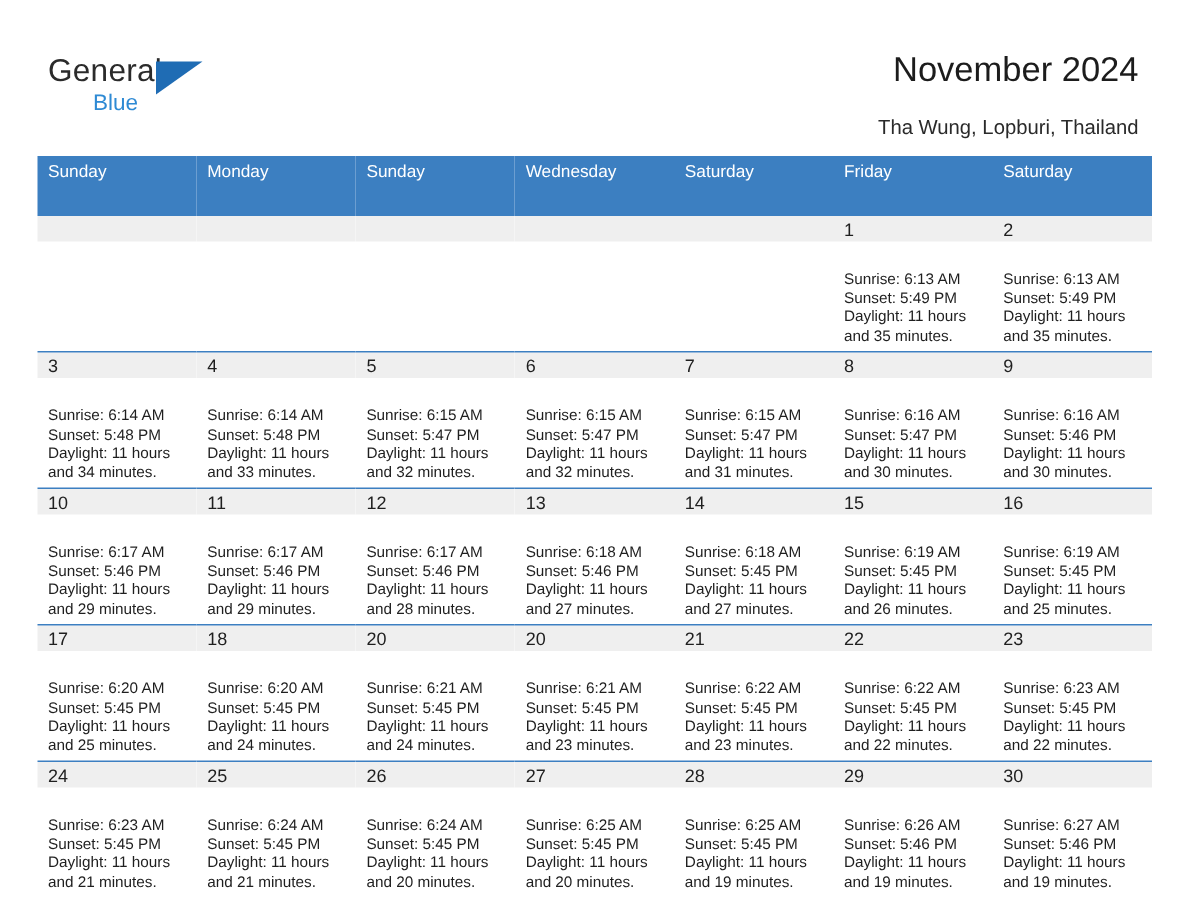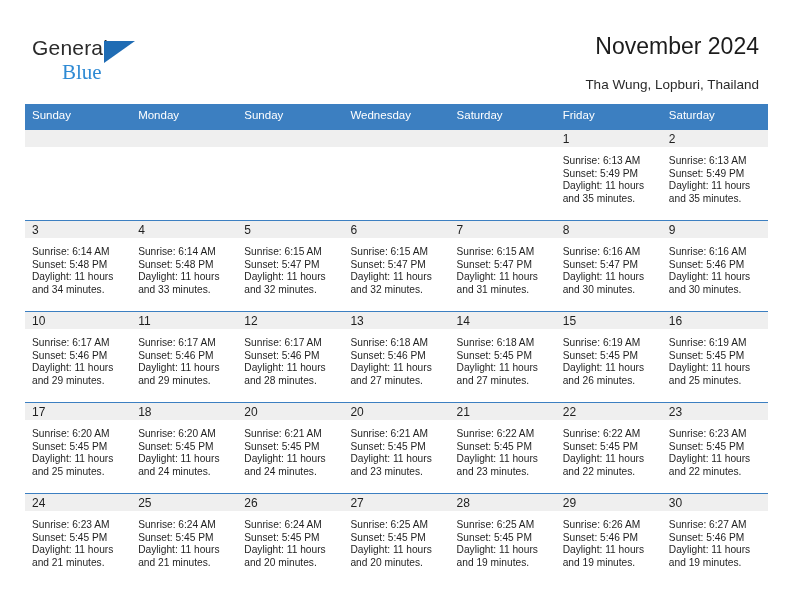--- a/index.html
+++ b/index.html
@@ -52,23 +52,23 @@
     top: 5px;
     width: 0;
     height: 0;
     border-left: 31px solid #1f6cb4;
     border-bottom: 22px solid transparent;
   }
   .logo-blue {
     position: absolute;
     left: 30px;
     top: 24px;
-    font-size: 21px;
+    font-size: 15px;
     color: #2e8ad4;
-    font-family: Liberation Serif, serif;
+    font-family: Liberation Sans, sans-serif;
   }
   .title {
     position: absolute;
     right: 33px;
     top: 33px;
     font-size: 23px;
     color: #1c1c1c;
     text-align: right;
     white-space: nowrap;
   }
@@ -89,21 +89,21 @@
     width: 743px;
     border-collapse: collapse;
     table-layout: fixed;
   }
   .calendar th {
     background: #3c7fc1;
     color: #ffffff;
     font-size: 11.5px;
     font-weight: normal;
     text-align: left;
-    padding: 5px 0 9px 7px;
+    padding: 5px 0 23px 7px;
     height: 12px;
     border: 0;
   }
   .calendar td {
     vertical-align: top;
     padding: 0;
     height: 90px;
     border: 0;
     border-top: 1px solid #3c7fc1;
     background: #ffffff;
@@ -121,21 +121,21 @@
     color: #1f1f1f;
     padding: 3px 0 4px 7px;
     height: 17px;
     box-sizing: border-box;
     line-height: 13px;
   }
   .cell-empty .daynum {
     background: #efefef;
   }
   .info {
-    padding: 8px 6px 0 7px;
+    padding: 20px 6px 0 7px;
     font-size: 10.2px;
     line-height: 12.6px;
     color: #1f1f1f;
   }
   .info div { white-space: nowrap; }
 </style>
 </head>
 <body>
 
 <div class="page">

